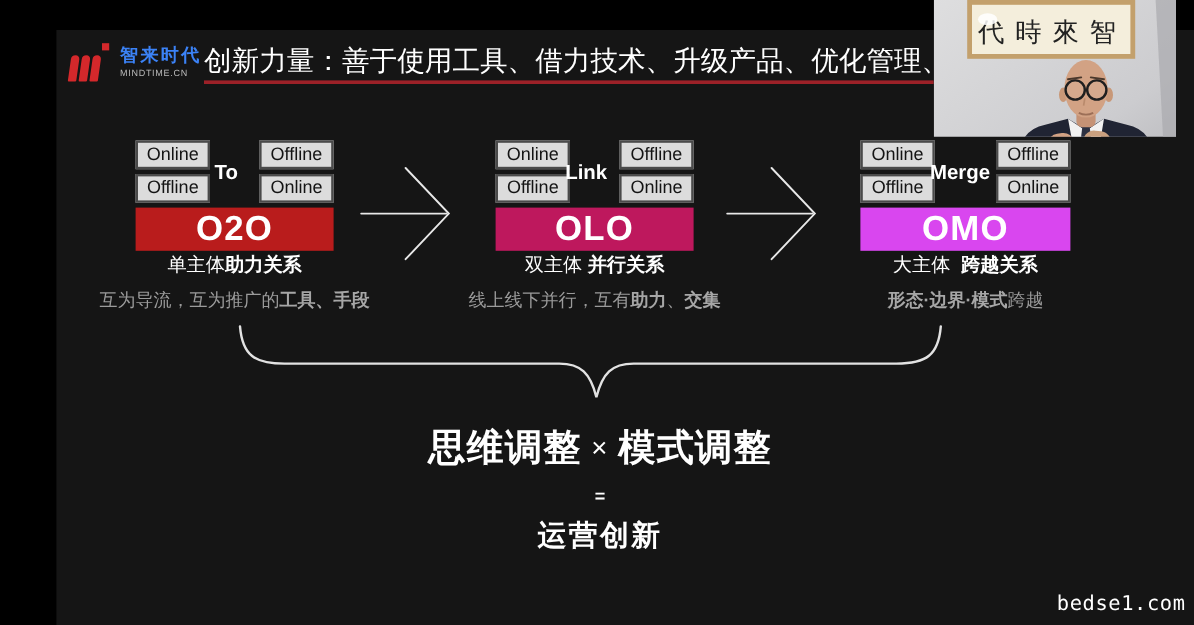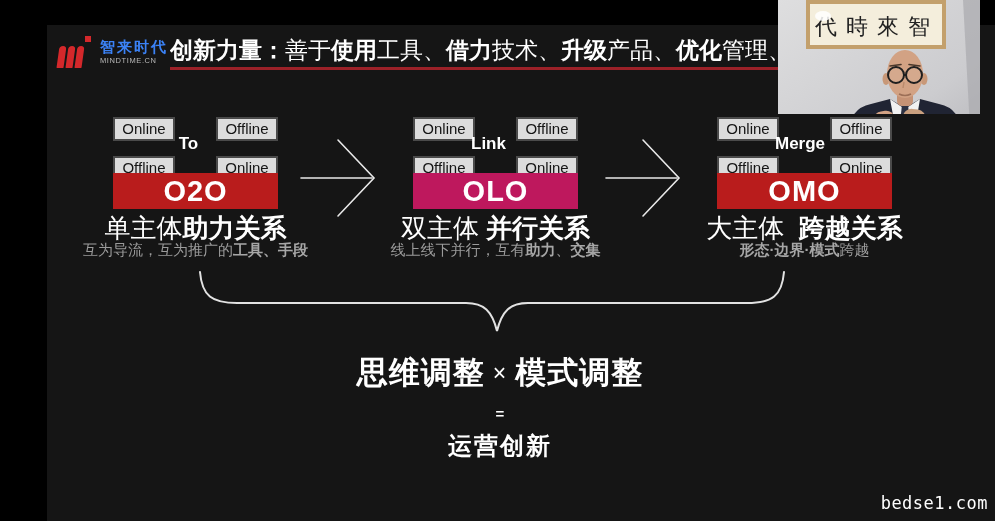--- a/index.html
+++ b/index.html
@@ -11,39 +11,39 @@
   .logo{position:absolute;left:58px;top:36px;display:flex;align-items:center;gap:8px;}
   .logo-icon{position:relative;width:34px;height:28px;display:flex;align-items:flex-end;gap:2px;padding-top:4px;}
   .logo-bar{width:7px;height:22px;border-radius:4px 4px 1px 1px;transform:skewX(-8deg);}
   .logo-sq{position:absolute;top:0;right:1px;width:6px;height:6px;}
   .logo-text{display:flex;flex-direction:column;line-height:1;}
   .logo-name{color:#3b82f6;font-size:15px;font-weight:700;letter-spacing:2px;}
   .logo-domain{color:#b9b9b9;font-size:7.5px;letter-spacing:.6px;margin-top:3px;}
 
   .title{position:absolute;left:170px;top:36px;width:608px;height:30px;overflow:hidden;
          white-space:nowrap;color:#fff;font-size:23px;line-height:28px;}
-  .title .b{font-weight:700;}
+  .title .b{font-weight:400;}
   .title .n{font-weight:400;}
   .title-underline{position:absolute;left:170px;top:67px;width:608px;height:3px;}
 
   
   .model{position:absolute;top:117px;height:145px;}
   .m-o2o{left:113px;width:165px;}
   .m-olo{left:413px;width:165px;}
   .m-omo{left:717px;width:175px;}
-  .col{position:absolute;top:0;display:flex;flex-direction:column;gap:15px;}
+  .col{position:absolute;top:0;display:flex;flex-direction:column;gap:4px;}
   .col-left{left:0;} .col-right{right:0;}
   .obox{width:62px;height:24px;box-sizing:border-box;background:#dcdcdc;border:2px solid #4a4a4a;
         color:#141414;font-size:15px;line-height:20px;text-align:center;}
   .connector{position:absolute;left:58px;right:72px;top:17px;text-align:center;
              color:#fff;font-weight:700;font-size:17px;}
   .bar{position:absolute;left:0;right:0;top:56px;height:36px;line-height:36px;text-align:center;
        color:#fff;font-weight:900;font-size:29px;letter-spacing:1px;}
   .model-label{position:absolute;left:-20%;width:140%;top:94px;text-align:center;color:#fff;
-               font-size:26px;white-space:pre;}
+               font-size:16px;white-space:pre;}
   .model-label .b{font-weight:900;}
   .subtitle{position:absolute;left:-50%;width:200%;top:124px;text-align:center;color:#9b9b9b;
             font-size:15px;white-space:nowrap;}
   .subtitle .b{font-weight:900;color:#a6a6a6;}
 
   
   .overlay{position:absolute;left:0;top:0;pointer-events:none;}
 
   
   .formula{position:absolute;left:200px;top:352px;width:600px;text-align:center;color:#fff;}
@@ -116,21 +116,21 @@
   <div class="model m-omo">
     <div class="col col-left">
       <div class="obox">Online</div>
       <div class="obox">Offline</div>
     </div>
     <div class="col col-right">
       <div class="obox">Offline</div>
       <div class="obox">Online</div>
     </div>
     <div class="connector">Merge</div>
-    <div class="bar" style="background-color: #b91c1c;">OMO</div>
+    <div class="bar" style="background-color: #d946ef;">OMO</div>
     <div class="model-label"><span class="n">大主体  </span><span class="b">跨越关系</span></div>
     <div class="subtitle"><span class="b">形态·边界·模式</span><span class="n">跨越</span></div>
   </div>
 
   <svg class="overlay" width="995" height="521" viewBox="0 0 995 521">
     <g stroke="#e8e8e8" stroke-width="1.6" fill="none" stroke-linecap="round">
       <path d="M301,178 L372,178"></path>
       <path d="M338,140 L374,178 L338,216"></path>
       <path d="M606,178 L677,178"></path>
       <path d="M643,140 L679,178 L643,216"></path>

